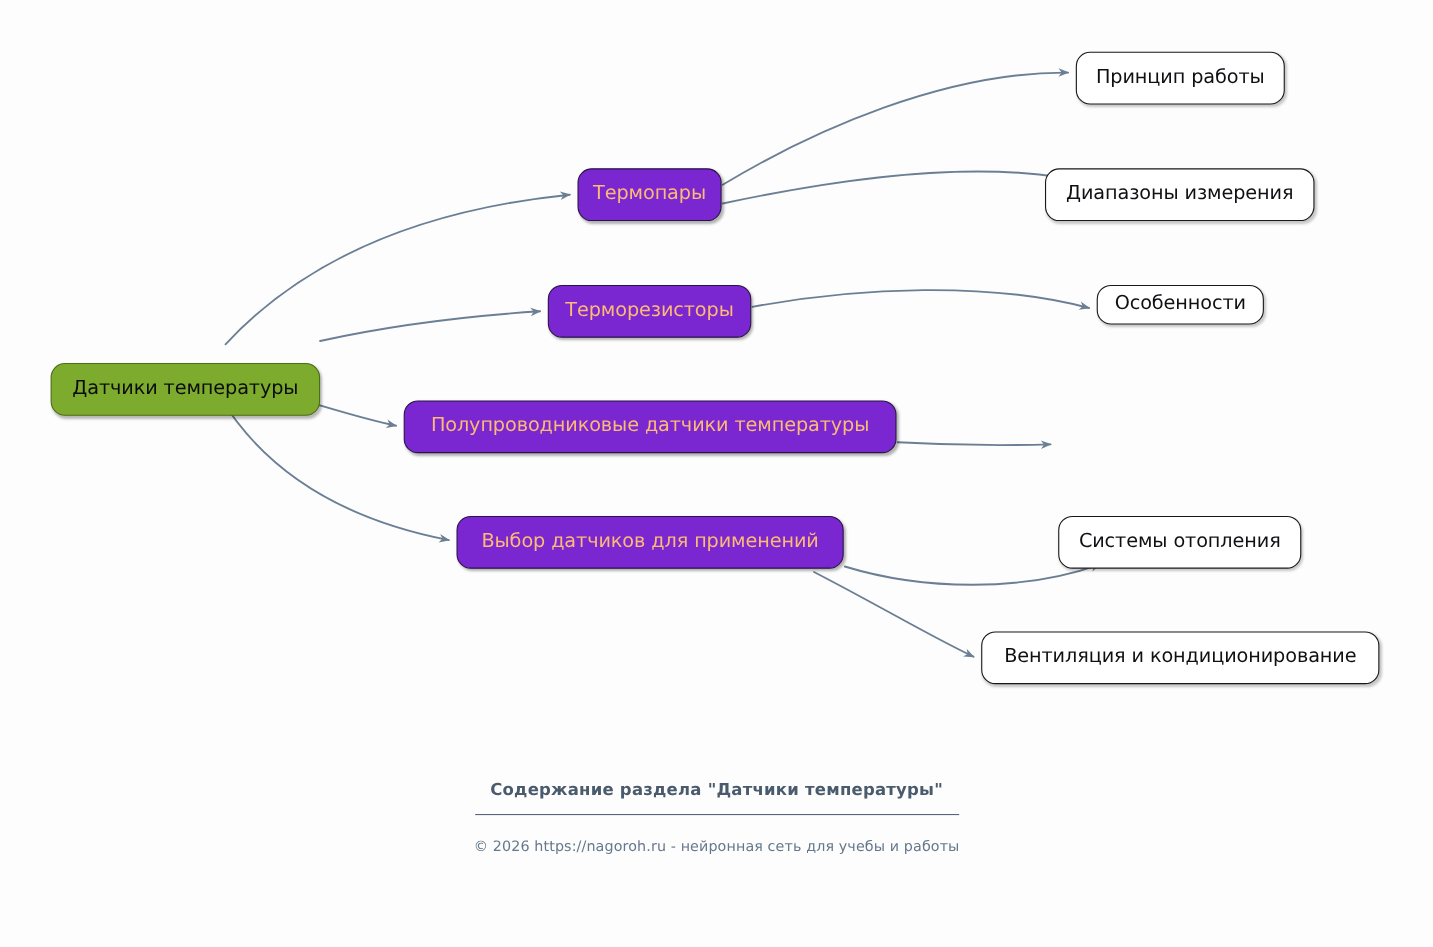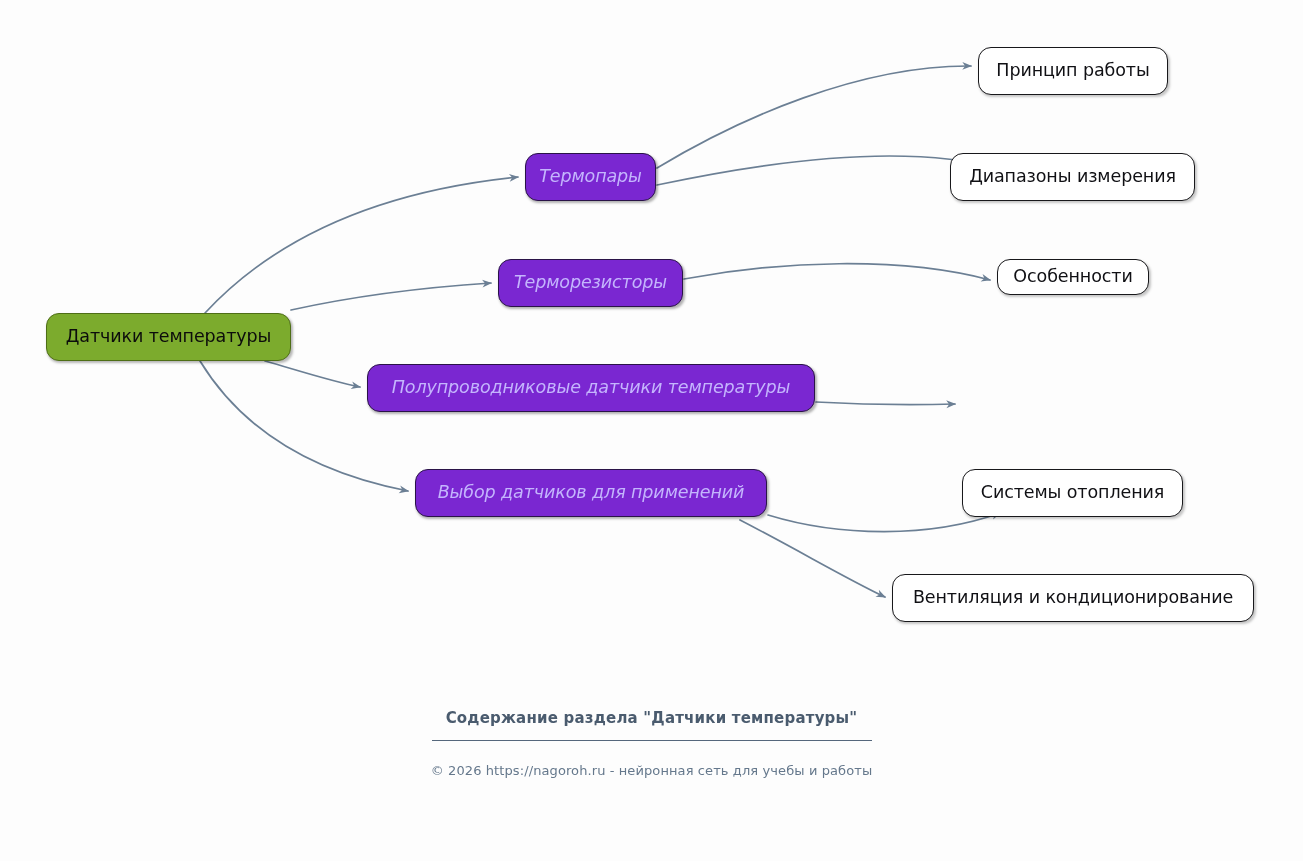--- a/index.html
+++ b/index.html
@@ -44,29 +44,29 @@
     display: block;
     line-height: 1;
   }
   
   .node--root {
     background: #7cab2d;
     border: 1.6px solid #4e6e16;
     color: #0c0c0c;
     font-size: 17.5px;
     box-shadow: 1.5px 2px 2.5px rgba(0,0,0,0.28);
+    margin-top: 17px;
   }
   
   .node--branch {
     background: #7a27d1;
     border: 1.6px solid #2a1348;
-    color: #c4b5fd;
+    color: #fdba74;
     font-size: 17.5px;
     box-shadow: 1.5px 2px 2.5px rgba(0,0,0,0.30);
-    font-style: italic;
   }
   
   .node--leaf {
     background: #ffffff;
     border: 1.6px solid #18181b;
     color: #101014;
     font-size: 17.5px;
     box-shadow: 1.5px 2px 2.5px rgba(0,0,0,0.22);
   }
 

